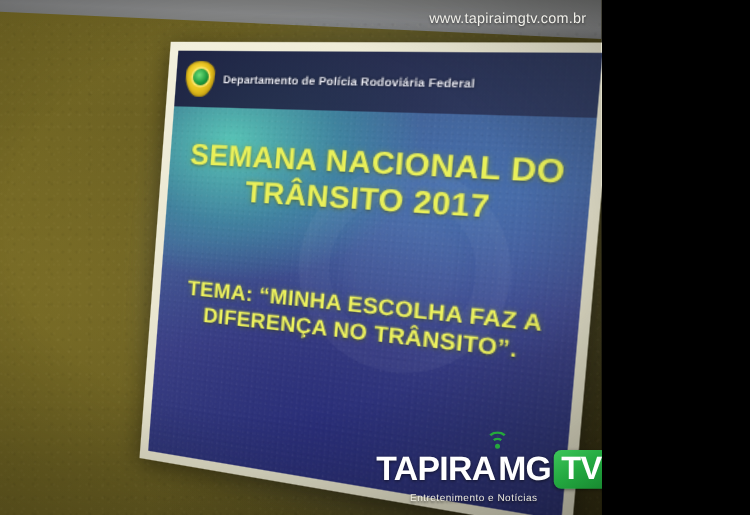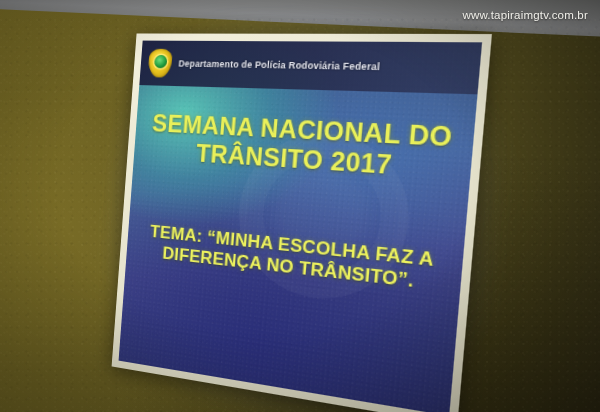--- a/index.html
+++ b/index.html
@@ -5,21 +5,21 @@
   * { box-sizing: border-box; margin: 0; padding: 0; }
   html, body {
     width: 600px; height: 412px;
     overflow: hidden;
     font-family: "Liberation Sans", sans-serif;
     background: #000;
   }
 
   #photo {
     position: relative;
-    width: 600px; height: 412px;
+    width: 481px; height: 412px;
     overflow: hidden;
     background: #5c5319;
   }
 
   
   .wall-upper {
     position: absolute;
     left: 0; top: 0; width: 600px; height: 60px;
     background: linear-gradient(175deg, #a5a193 0%, #97948a 40%, #8d8a80 100%);
   }
@@ -288,14 +288,28 @@
           <div>DIFERENÇA NO TRÂNSITO”.</div>
         </div>
       </div>
     </div>
   </div>
 
   <div class="wall-vignette"></div>
 
   <div class="url-watermark">www.tapiraimgtv.com.br</div>
 
+  <div class="logo">
+    <div class="logo-antenna">
+      <div class="arc a2"></div>
+      <div class="arc a1"></div>
+      <div class="dot"></div>
+    </div>
+    <div class="logo-row">
+      <span class="logo-tapira">TAPIRA</span>
+      <span class="logo-mast"></span>
+      <span class="logo-mg">MG</span>
+      <span class="logo-tv">TV</span>
+    </div>
+    <div class="logo-tagline">Entretenimento e Notícias</div>
+  </div>
 
 </div>
 
 </body></html>

